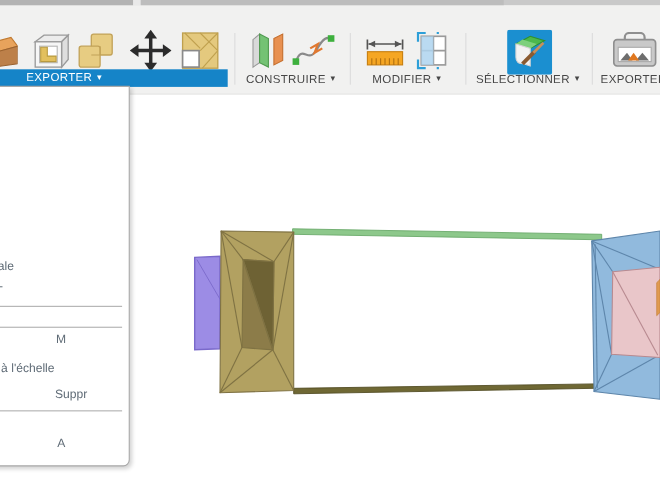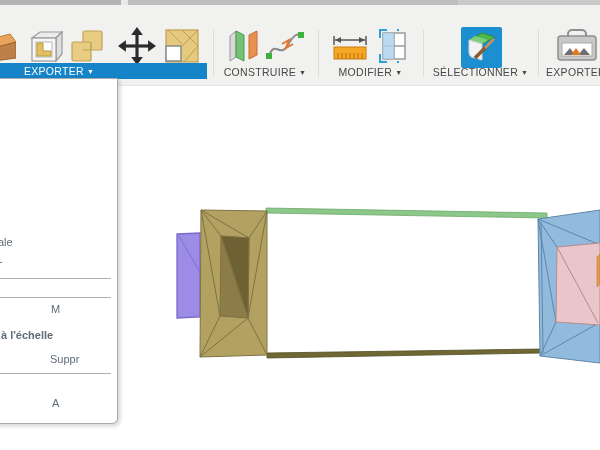--- a/index.html
+++ b/index.html
@@ -208,18 +208,18 @@
       <polygon points="597,257 600,254 600,284 597,287" fill="#e09a50" stroke="#c57f35" stroke-width="0.6"></polygon>
     </g>
   </svg>
 
   <div class="dropdown"></div>
   <div class="menu-frag" style="left:-2px;top:236px;">ale</div>
   <div class="menu-frag" style="left:-1px;top:255px;">-</div>
   <div class="menu-sep" style="top:278px;"></div>
   <div class="menu-sep" style="top:297px;"></div>
   <div class="menu-frag" style="left:51px;top:303px;">M</div>
-  <div class="menu-frag" style="left:1px;top:329px;font-weight:bold;">à l'échelle</div>
+  <div class="menu-frag" style="left:1px;top:329px;">à l'échelle</div>
   <div class="menu-frag" style="left:50px;top:353px;">Suppr</div>
   <div class="menu-sep" style="top:373px;"></div>
   <div class="menu-frag" style="left:52px;top:397px;">A</div>
 
 </div>
 
 </body></html>

